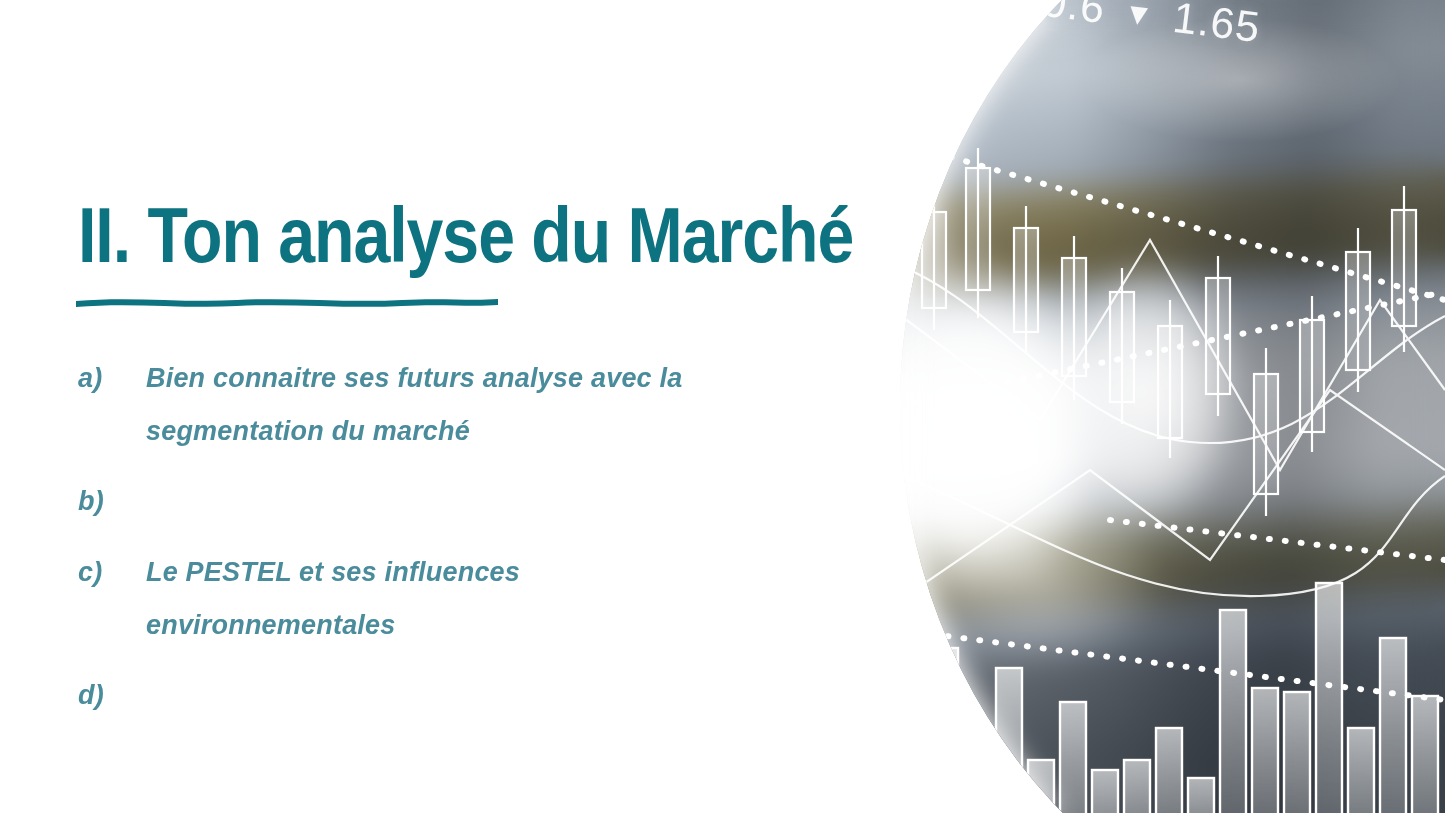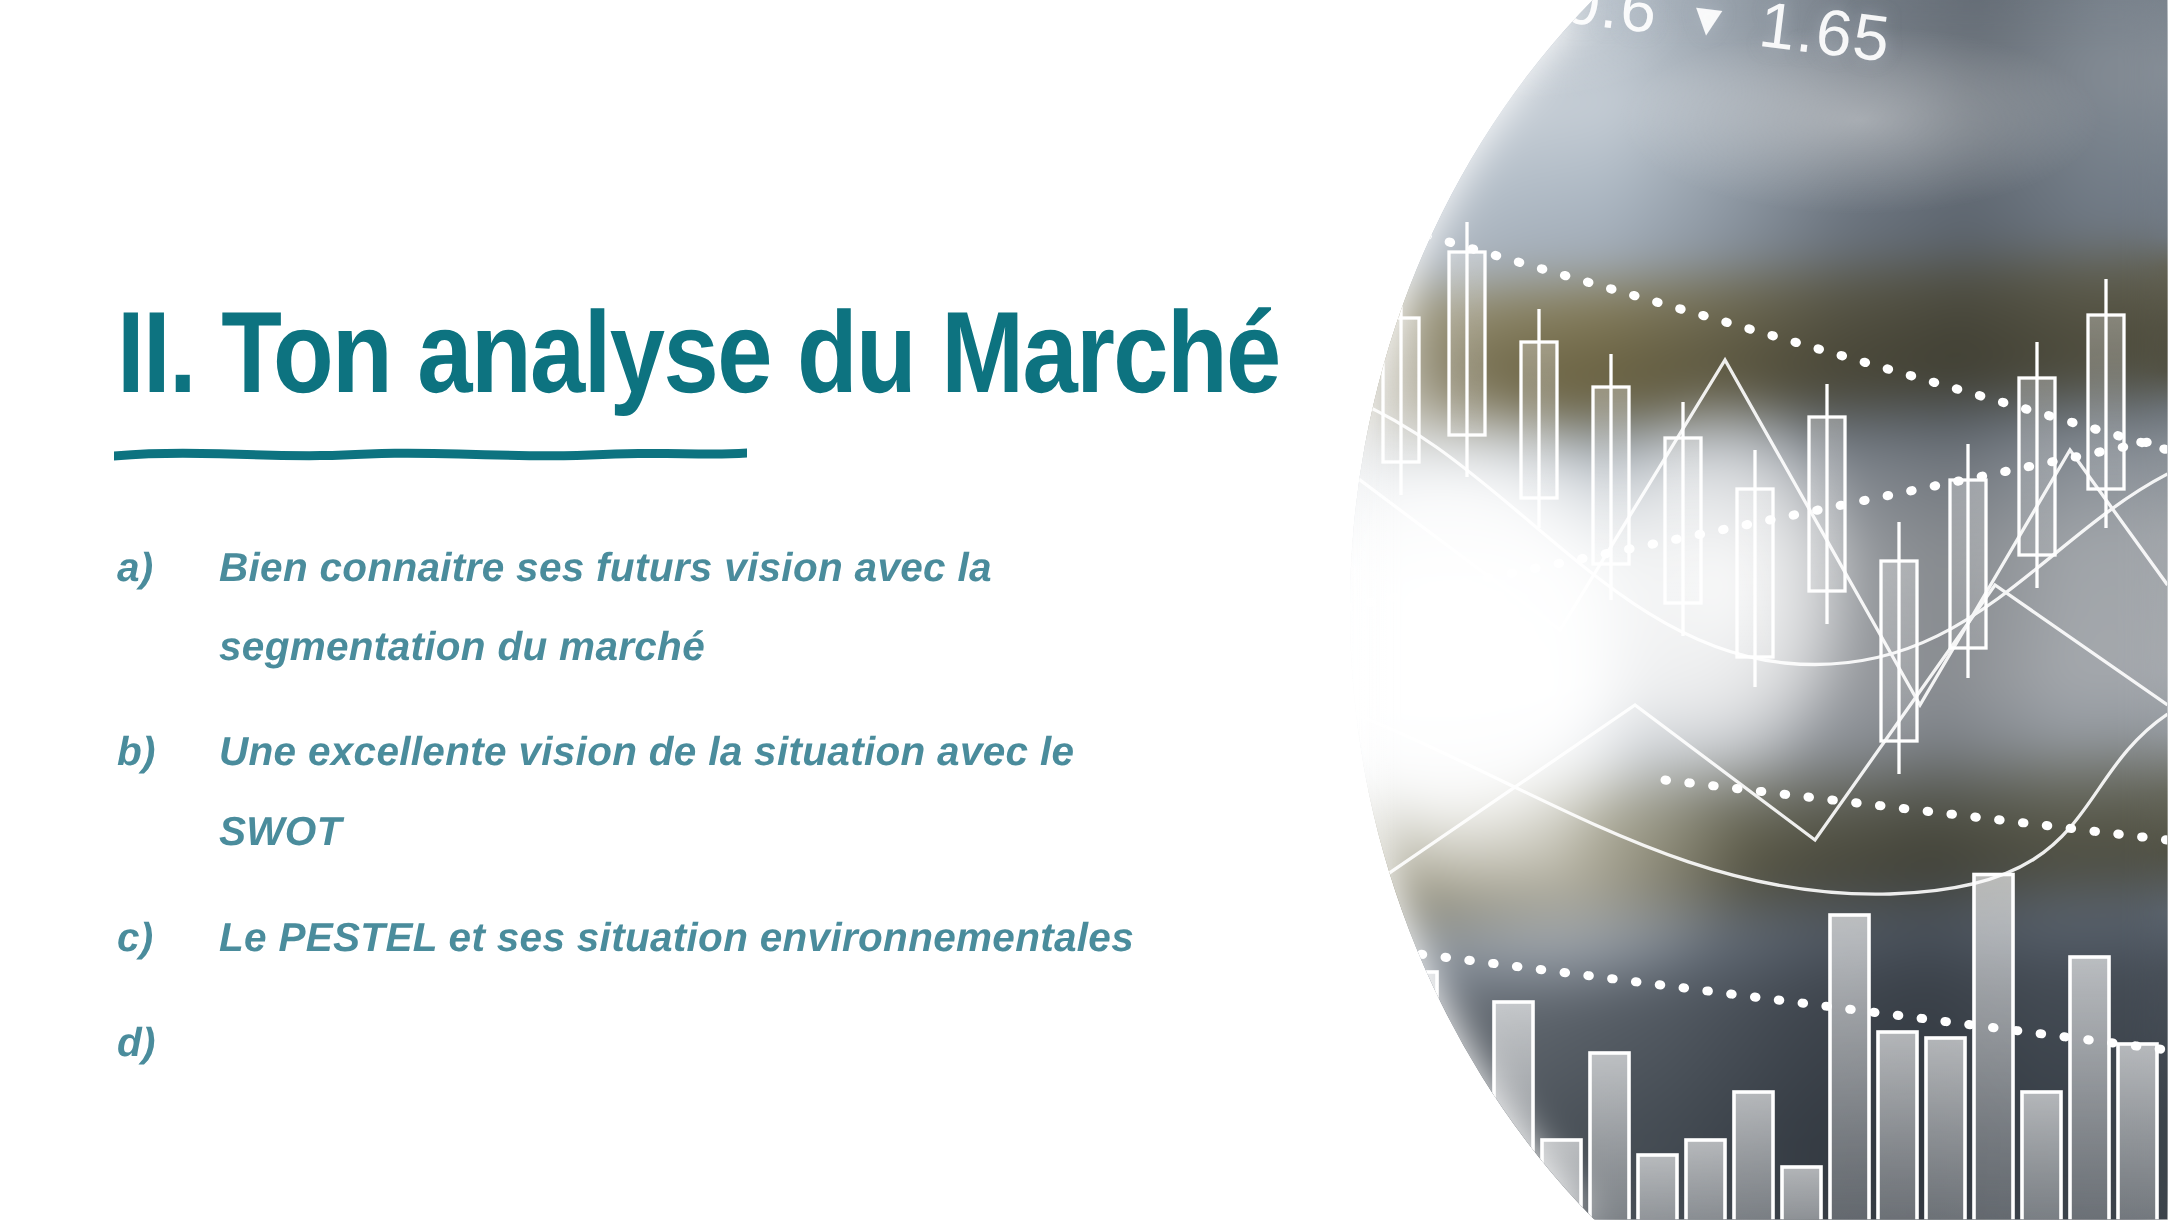--- a/index.html
+++ b/index.html
@@ -275,31 +275,30 @@
 
     <svg id="title-underline" viewBox="0 0 430 24" preserveAspectRatio="none">
       <path d="M 4 15 C 60 10, 110 17, 165 14 C 220 11, 275 17, 330 14 C 370 12, 400 15, 426 13
                L 426 19 C 400 21, 370 18, 330 20 C 275 23, 220 17, 165 20 C 110 23, 60 16, 4 21 Z" fill="#0D7380"></path>
     </svg>
 
     <ul id="bullet-list">
 
       <li class="bullet-row">
         <span class="bullet-marker">a)</span>
-        <span class="bullet-text narrow">Bien connaitre ses futurs vision avec la segmentation du marché</span>
+        <span class="bullet-text narrow">Bien connaitre ses futurs analyse avec la segmentation du marché</span>
       </li>
 
       <li class="bullet-row">
         <span class="bullet-marker">b)</span>
-        <span class="bullet-text">Une excellente vision de la situation avec le SWOT</span>
       </li>
 
       <li class="bullet-row">
         <span class="bullet-marker">c)</span>
-        <span class="bullet-text">Le PESTEL et ses situation environnementales</span>
+        <span class="bullet-text">Le PESTEL et ses influences environnementales</span>
       </li>
 
       <li class="bullet-row">
         <span class="bullet-marker">d)</span>
       </li>
 
     </ul>
   </div>
 
 </div>

